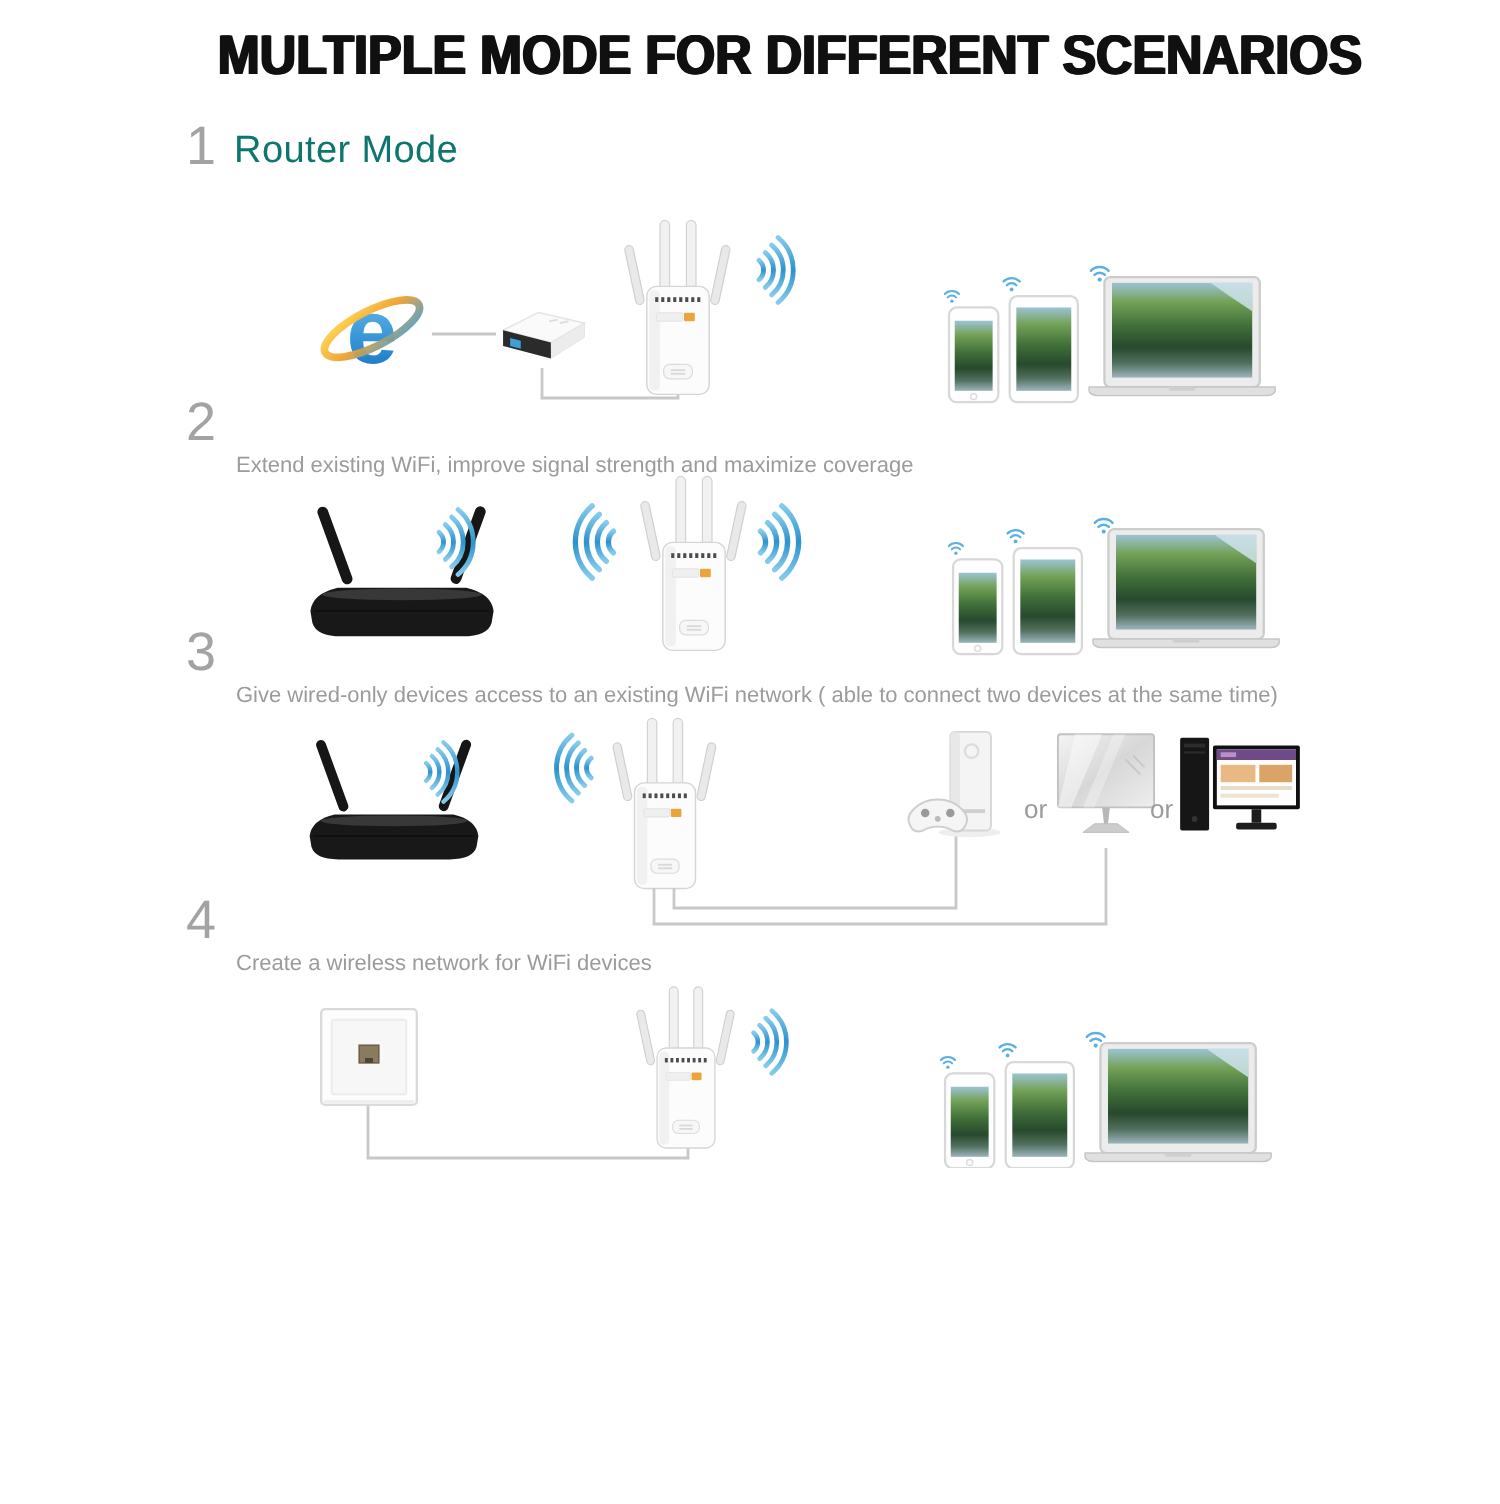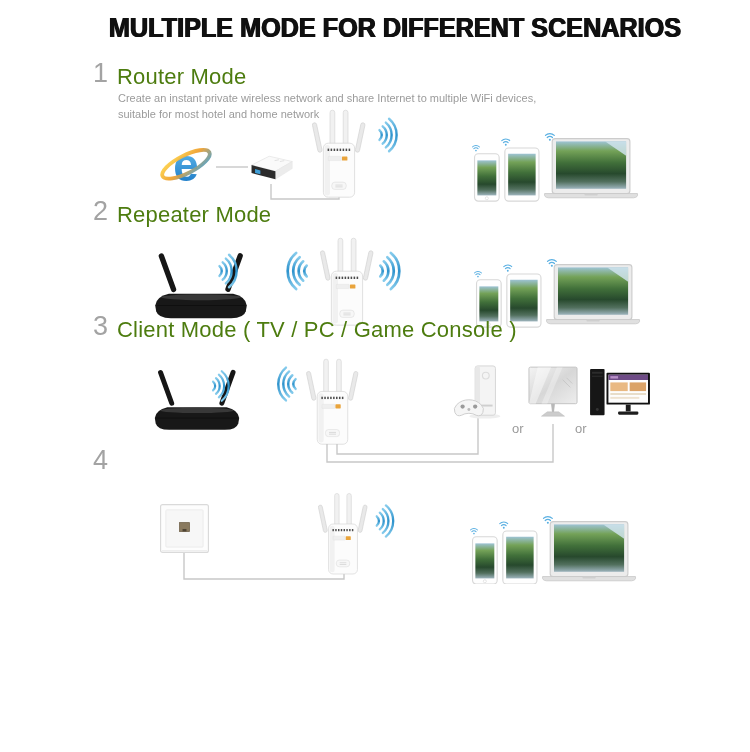--- a/index.html
+++ b/index.html
@@ -4,25 +4,25 @@
 <style>
   html,body{margin:0;padding:0;background:#fff;}
   .page{position:relative;width:750px;height:584px;background:#ffffff;overflow:hidden;
         font-family:"Liberation Sans",sans-serif;padding-left:40px;}
   .title{position:absolute;top:12px;left:0;width:100%;margin:0;text-align:center;
          font-size:28px;font-weight:bold;color:#101010;letter-spacing:0px;
          transform:scaleX(0.9);transform-origin:center;
          text-shadow:0.7px 0 0 currentColor,-0.7px 0 0 currentColor;}
   .sec-head{position:absolute;left:93px;display:flex;gap:9px;align-items:flex-start;}
   .sec-num{font-size:27px;color:#a3a3a3;line-height:1;font-weight:normal;}
-  .sec-title{font-size:22px;color:#4d7c0f;line-height:1;padding-top:6px;letter-spacing:0.2px;}
+  .sec-title{font-size:19px;color:#0f766e;line-height:1;padding-top:6px;letter-spacing:0.2px;}
   .sec-desc{position:absolute;left:118px;font-size:11px;color:#9b9b9b;line-height:1.45;
             white-space:pre-line;max-width:560px;}
   .illus{position:absolute;left:0;overflow:visible;}
-  .or-label{position:absolute;font-size:13px;color:#9a9a9a;margin-top:24px;}
+  .or-label{position:absolute;font-size:13px;color:#9a9a9a;}
   .divider{position:absolute;top:739px;left:115px;width:520px;height:1.5px;background:#e3e3e3;}
   .wire{stroke:#c8c8c8;stroke-width:1.4;fill:none;}
 </style>
 </head>
 <body>
 
 <div class="page">
 
   <svg width="0" height="0" style="position:absolute">
     <defs>
@@ -215,66 +215,65 @@
       </symbol>
     </defs>
   </svg>
 
   <h1 class="title">MULTIPLE MODE FOR DIFFERENT SCENARIOS</h1>
 
   <div class="sec-head" style="top:60px">
     <span class="sec-num">1</span>
     <span class="sec-title">Router Mode</span>
   </div>
-  <div class="sec-desc" style="top:91px">Create an instant private wireless network and share Internet to multiple WiFi devices,
-suitable for most hotel and home network</div>
   <svg class="illus" style="top:105px" width="750" height="100">
     <use href="#sym-ie" x="158" y="36" width="56" height="50"></use>
     <path class="wire" d="M216,62 H248"></path>
     <use href="#sym-modem" x="248" y="48" width="46" height="33"></use>
     <path class="wire" d="M271,79 V94 H339 V92"></path>
     <use href="#sym-repeater" x="312" y="4" width="54" height="90"></use>
     <use href="#sym-waves-r" x="374" y="10" width="24" height="40" preserveAspectRatio="none"></use>
     <use href="#sym-trio" x="470" y="26" width="172" height="72" preserveAspectRatio="none"></use>
   </svg>
 
   <div class="sec-head" style="top:198px">
     <span class="sec-num">2</span>
-    <span class="sec-title">Repeater Mode</span>
-  </div>
+  </div>
+  <div class="sec-desc" style="top:226px">Extend existing WiFi, improve signal strength and maximize coverage</div>
   <svg class="illus" style="top:235px" width="750" height="95">
     <use href="#sym-blackrouter" x="146" y="14" width="110" height="76" preserveAspectRatio="none"></use>
     <use href="#sym-waves-r" x="214" y="16" width="24" height="40" preserveAspectRatio="none"></use>
     <use href="#sym-waves-l" x="286" y="14" width="27" height="44" preserveAspectRatio="none"></use>
     <use href="#sym-repeater" x="320" y="2" width="54" height="90"></use>
     <use href="#sym-waves-r" x="374" y="14" width="27" height="44" preserveAspectRatio="none"></use>
     <use href="#sym-trio" x="472" y="22" width="172" height="72" preserveAspectRatio="none"></use>
   </svg>
 
   <div class="sec-head" style="top:313px">
     <span class="sec-num">3</span>
-    <span class="sec-title">Client Mode ( TV / PC / Game Console )</span>
-  </div>
+  </div>
+  <div class="sec-desc" style="top:341px">Give wired-only devices access to an existing WiFi network ( able to connect two devices at the same time)</div>
   <svg class="illus" style="top:358px" width="750" height="112">
     <use href="#sym-blackrouter" x="146" y="8" width="102" height="70" preserveAspectRatio="none"></use>
     <use href="#sym-waves-r" x="208" y="10" width="22" height="36" preserveAspectRatio="none"></use>
     <use href="#sym-waves-l" x="276" y="6" width="26" height="40" preserveAspectRatio="none"></use>
     <use href="#sym-repeater" x="306" y="0" width="53" height="88"></use>
     <path class="wire" d="M337,86 V96 H478 V57"></path>
     <path class="wire" d="M327,86 V104 H553 V66"></path>
     <use href="#sym-xbox" x="450" y="6" width="60" height="58"></use>
     <use href="#sym-monitor" x="528" y="8" width="50" height="60" preserveAspectRatio="none"></use>
     <use href="#sym-desktop" x="590" y="8" width="60" height="56" preserveAspectRatio="none"></use>
   </svg>
   <span class="or-label" style="top:397px;left:512px">or</span>
   <span class="or-label" style="top:397px;left:575px">or</span>
 
   <div class="sec-head" style="top:447px">
     <span class="sec-num">4</span>
   </div>
+  <div class="sec-desc" style="top:475px">Create a wireless network for WiFi devices</div>
   <svg class="illus" style="top:490px" width="750" height="100">
     <use href="#sym-socket" x="160" y="14" width="49" height="49"></use>
     <path class="wire" d="M184,63 V89 H344 V84"></path>
     <use href="#sym-repeater" x="318" y="2" width="50" height="84"></use>
     <use href="#sym-waves-r" x="370" y="12" width="26" height="38" preserveAspectRatio="none"></use>
     <use href="#sym-trio" x="468" y="24" width="172" height="72" preserveAspectRatio="none"></use>
   </svg>
 
   <div class="sec-head" style="top:587px">
     <span class="sec-num">5</span>

